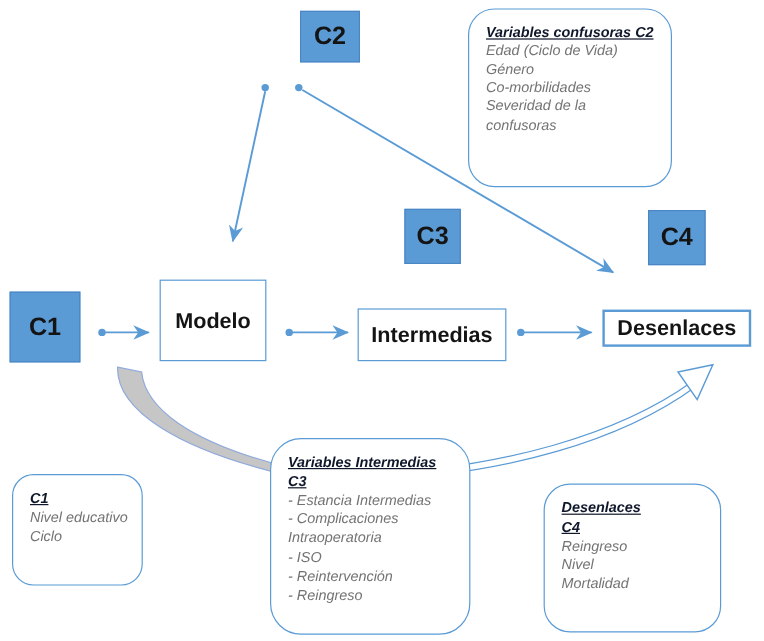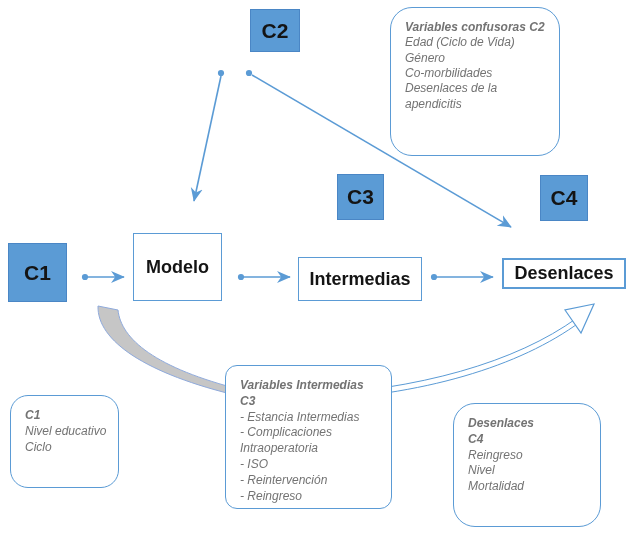--- a/index.html
+++ b/index.html
@@ -53,21 +53,22 @@
     border: 1.5px solid #5B9BD5;
     box-sizing: border-box;
     font-style: italic;
     font-size: 12px;
     line-height: 1.32;
     color: #3a3a3a;
     padding: 12px 10px 8px 14px;
   }
   .callout .ct {
     font-weight: 700;
-    color: #737373;
+    color: #0f172a;
+    text-decoration: underline;
   }
   .callout .cb {
     color: #737373;
   }
   .callout .ct div, .callout .cb div {
     white-space: normal;
   }
 </style>
 </head>
 <body>
@@ -141,35 +142,35 @@
   </div>
 
   <div class="callout" style="left:390px; top:7px; width:170px; height:149px; border-radius:22px; line-height:1.28;">
     <div class="ct">
         <div>Variables confusoras C2</div>
       </div>
     <div class="cb">
         <div>Edad (Ciclo de Vida)</div>
         <div>Género</div>
         <div>Co-morbilidades</div>
-        <div>Desenlaces de la apendicitis</div>
+        <div>Severidad de la confusoras</div>
       </div>
   </div>
 
   <div class="callout" style="left:10px; top:395px; width:109px; height:93px; border-radius:18px;">
     <div class="ct">
         <div>C1</div>
       </div>
     <div class="cb">
         <div>Nivel educativo</div>
         <div>Ciclo</div>
       </div>
   </div>
 
-  <div class="callout" style="left:225px; top:365px; width:167px; height:144px; border-radius:12px;">
+  <div class="callout" style="left:225px; top:365px; width:167px; height:164px; border-radius:26px;">
     <div class="ct">
         <div>Variables Intermedias</div>
         <div>C3</div>
       </div>
     <div class="cb">
         <div>- Estancia Intermedias</div>
         <div>- Complicaciones Intraoperatoria</div>
         <div>- ISO</div>
         <div>- Reintervención</div>
         <div>- Reingreso</div>

